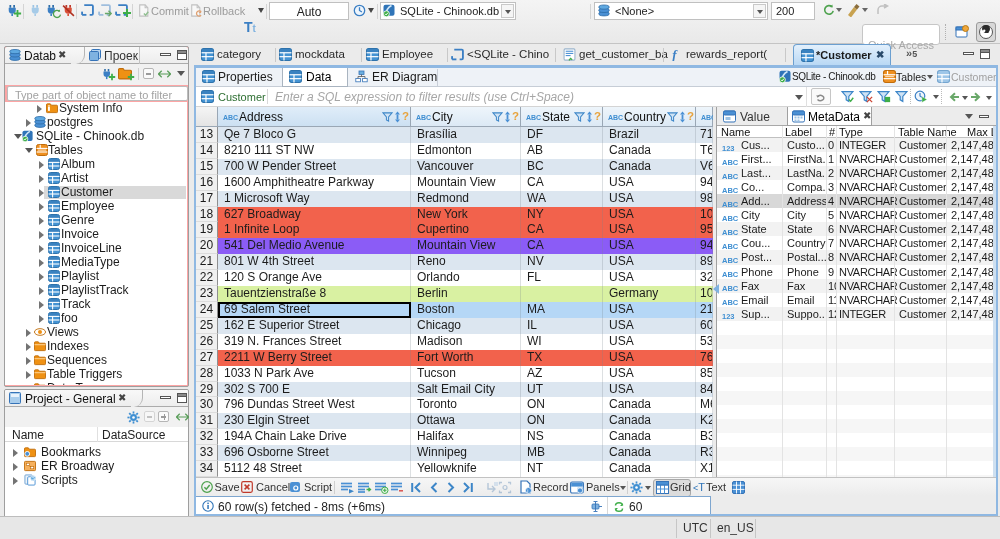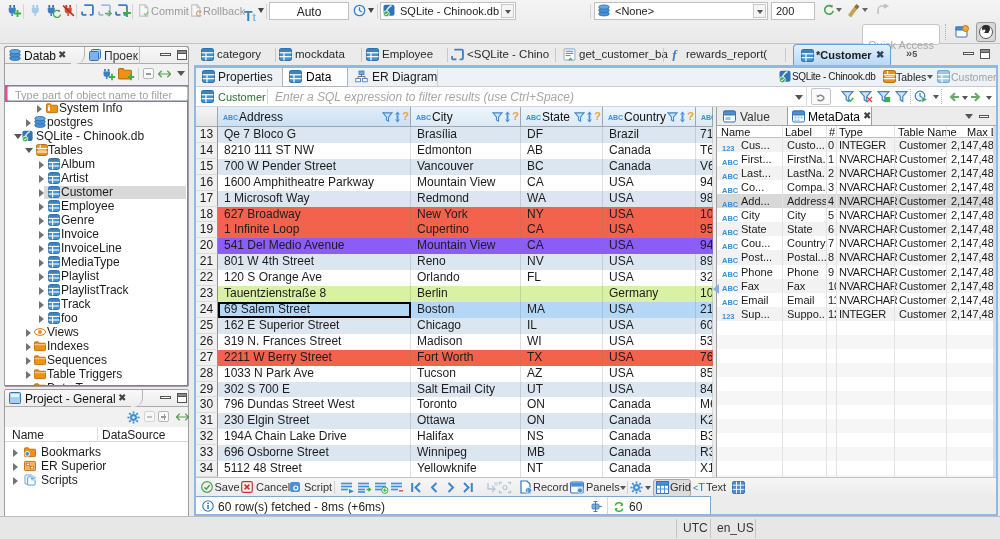--- a/index.html
+++ b/index.html
@@ -5,21 +5,21 @@
 html,body{width:1000px;height:539px;overflow:hidden;}
 body{font-family:"Liberation Sans",sans-serif;font-size:12px;background:#ebebeb;color:#1c1c1c;position:relative;}
 .abs{position:absolute;}
 .i{display:inline-block;vertical-align:middle;}
 
 #topbar{position:absolute;left:0;top:0;width:1000px;height:44px;background:linear-gradient(#f4f4f4,#e9e9e9);border-bottom:1px solid #c4c4c4;}
 .tsep{position:absolute;top:4px;width:1px;height:15px;background:#d4d4d4;}
 .combo{position:absolute;background:#fff;border:1px solid #c0c0c0;height:18px;top:2px;font-size:11px;color:#222;}
 .gtxt{color:#9b9b9b;}
 
-.panel{position:absolute;background:#ec4899;border:1px solid #9e9e9e;border-radius:2px;}
+.panel{position:absolute;background:#fca5a5;border:1px solid #9e9e9e;border-radius:2px;}
 
 .trow{position:absolute;left:0;right:1px;height:13.6px;white-space:nowrap;font-size:12px;line-height:13.6px;}
 .arr{position:absolute;width:0;height:0;border-style:solid;}
 .arr.r{border-width:4px 0 4px 5.5px;border-color:transparent transparent transparent #737373;}
 .arr.d{border-width:5.5px 4px 0 4px;border-color:#555 transparent transparent transparent;}
 .ticon{position:absolute;top:0.8px;width:12px;height:12px;}
 .tlabel{position:absolute;top:0;}
 
 .gc{position:absolute;top:0;bottom:0;border-right:1px solid rgba(120,130,140,0.25);padding:0 0 0 6px;line-height:15.9px;overflow:hidden;}
 .grow{position:absolute;left:0;width:517px;height:15.91px;font-size:12px;}
@@ -209,21 +209,21 @@
     </svg>
   <div class="abs gtxt" style="left:151px;top:5px;font-size:11px;">Commit</div>
   <svg class="i abs" style="left:189px;top:4px" width="13" height="13" opacity="0.55">
       <use href="#doc"></use>
     </svg>
     <svg class="i abs" style="left:195px;top:10px" width="7" height="7" viewBox="0 0 8 8">
       <path d="M7 2 a3 3 0 1 0 0 4" fill="none" stroke="#e0a070" stroke-width="1.5"></path>
       <path d="M7 0.5 v3 h-3z" fill="#e0a070"></path>
     </svg>
   <div class="abs gtxt" style="left:203px;top:5px;font-size:11px;">Rollback</div>
-  <div class="abs" style="left:244px;top:8px;font-size:14px;font-weight:bold;color:#3b7fc4;">T<span style="font-size:10px;color:#7fb2e0">t</span></div>
+  <div class="abs" style="left:244px;top:19px;font-size:14px;font-weight:bold;color:#3b7fc4;">T<span style="font-size:10px;color:#7fb2e0">t</span></div>
   <div class="abs" style="left:258px;top:8px;width:0;height:0;border:3.5px solid transparent;border-top:5px solid #444;"></div>
   <div class="tsep" style="left:266px"></div>
   <div class="combo" style="left:269px;width:80px;text-align:center;padding-top:2px;font-size:12px;">Auto</div>
   <svg class="i abs" style="left:353px;top:4px" width="13" height="13">
       <use href="#clock"></use>
     </svg>
   <div class="abs" style="left:368px;top:8px;width:0;height:0;border:3.5px solid transparent;border-top:5px solid #444;"></div>
   <div class="tsep" style="left:377px"></div>
   <div class="combo" style="left:380px;width:136px;">
      <svg class="i" style="margin:1px 0 0 2px" width="13" height="13">
@@ -510,21 +510,21 @@
       <span class="tlabel" style="left:36px">Bookmarks</span>
     </div>
   <div class="trow" style="top:69.5px;">
       <span class="arr r" style="left:8px;top:3px"></span>
       <svg class="ticon" style="left:19px" width="13" height="13" viewBox="0 0 13 13">
         <rect x="0.5" y="1.5" width="12" height="10" rx="1" fill="#f6b05c" stroke="#c06c0a"></rect>
         <rect x="2.5" y="3.5" width="3.5" height="2.5" fill="#fff" stroke="#c06c0a" stroke-width="0.7"></rect>
         <rect x="7" y="7" width="3.5" height="2.5" fill="#fff" stroke="#c06c0a" stroke-width="0.7"></rect>
         <path d="M5 6 L8 7.5" stroke="#c06c0a" stroke-width="0.8"></path>
       </svg>
-      <span class="tlabel" style="left:36px">ER Superior</span>
+      <span class="tlabel" style="left:36px">ER Broadway</span>
     </div>
   <div class="trow" style="top:83.5px;">
       <span class="arr r" style="left:8px;top:3px"></span>
       <svg class="ticon" style="left:19px" width="13" height="13" viewBox="0 0 13 13">
         <rect x="1" y="1" width="8" height="10" rx="1" fill="#eaf3fb" stroke="#6b9fd0"></rect>
         <rect x="4" y="3" width="8" height="9" rx="1" fill="#fff" stroke="#4a90d4"></rect>
         <circle cx="10" cy="4.5" r="2.8" fill="#5aa7e0" stroke="#fff" stroke-width="0.7"></circle>
         <text x="8.6" y="6.6" font-size="6" fill="#fff" font-family="Liberation Sans">S</text>
       </svg>
       <span class="tlabel" style="left:36px">Scripts</span>

